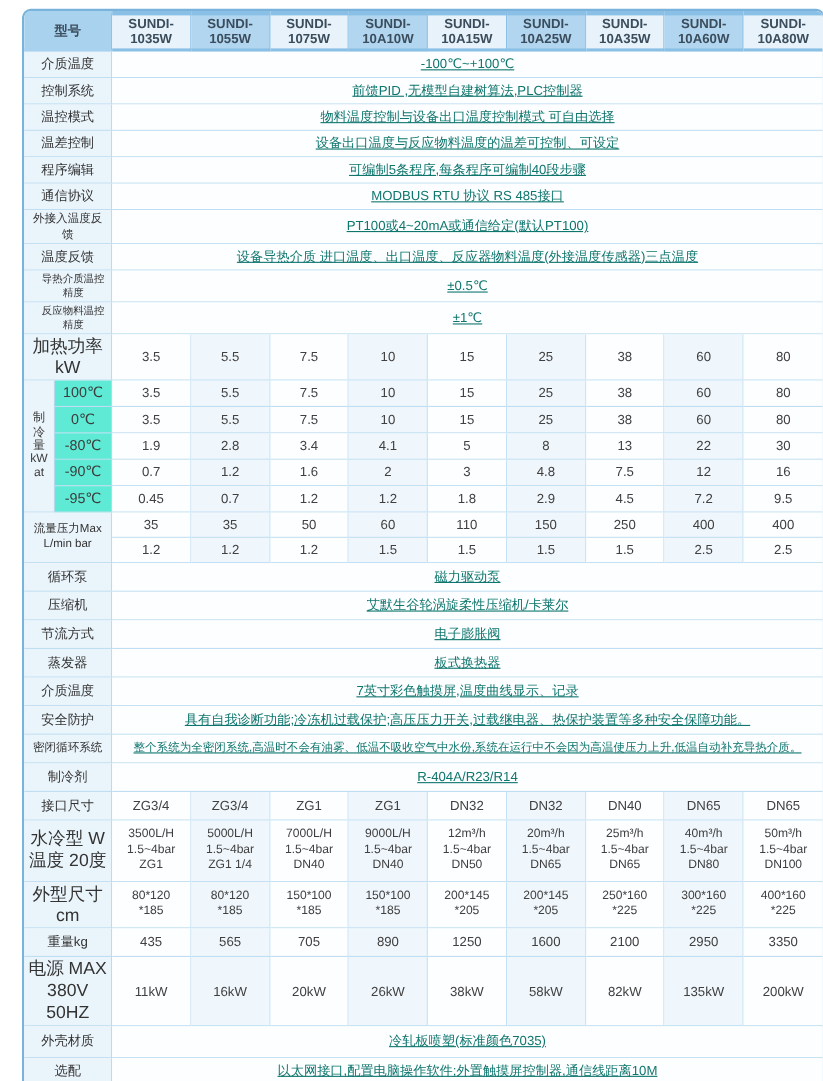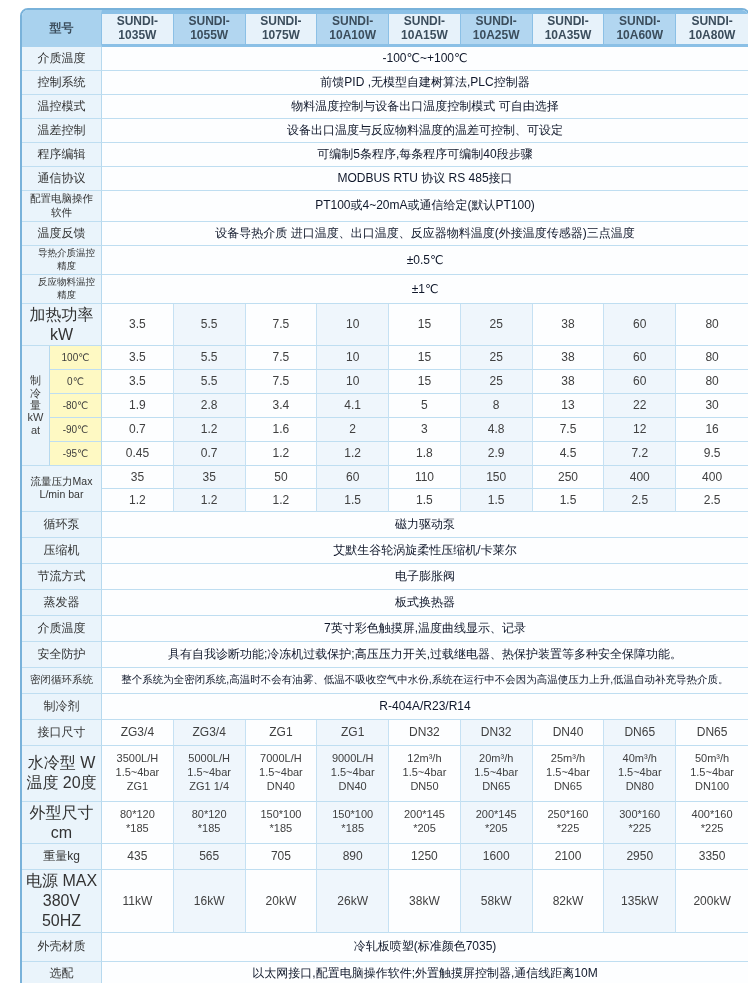--- a/index.html
+++ b/index.html
@@ -13,27 +13,27 @@
   th.model{background:#e7f2fa;border-top:4px solid #8bc0e6;border-bottom:3px solid #8bc0e6;border-right:1px solid #8bc0e6;white-space:pre-line;}
   th.model:nth-last-child(even){background:#b2d6f0;}
   th.model:last-child{border-right:none;}
   
   td{border-bottom:1px solid #bfdef1;font-size:12px;}
   td.lbl{background:#eaf4fb;border-right:1px solid #b7d9ee;color:#333;text-align:center;}
   td.lbl.sm1{font-size:10.5px;}
   td.lbl.sm2{font-size:9.5px;padding-left:13px;}
   td.lbl.sm3{font-size:16px;}
   td.pre{white-space:pre-line;line-height:1.25;}
-  td.val{background:#fdfeff;color:#0f172a;}
+  td.val{background:#fdfeff;color:#0f766e;text-decoration:underline;}
   td.val.small{font-size:10.5px;}
   td.num{background:#fdfeff;border-right:1px solid #c6e1f3;color:#404040;}
   td.num:nth-last-child(even){background:#eff6fc;}
   td.num:last-child{border-right:none;}
   td.side{background:#eaf4fb;border-right:1px solid #b7d9ee;font-size:11px;line-height:1.12;white-space:pre-line;padding:0;}
-  td.tlbl{background:#fef9c3;border-right:1px solid #b7d9ee;font-size:10px;}
+  td.tlbl{background:#5eead4;border-right:1px solid #b7d9ee;font-size:13px;}
   td.num.sm{font-size:11px;}
   tr:last-child td{border-bottom:none;}
   
   tr.rh-head{height:29px;}
   tr.rh-a{height:24px;}
   tr.rh-flow{height:23px;}
   tr.rh-b{height:26px;}
   tr.rh-water{height:56px;}
   tr.rh-dim{height:39px;}
   tr.rh-pow{height:40px;}
@@ -100,21 +100,21 @@
   </tr>
   <tr class="rh-a">
     <td class="lbl" colspan="2">程序编辑</td>
     <td class="val" colspan="9">可编制5条程序,每条程序可编制40段步骤</td>
   </tr>
   <tr class="rh-a">
     <td class="lbl" colspan="2">通信协议</td>
     <td class="val" colspan="9">MODBUS RTU 协议  RS 485接口</td>
   </tr>
   <tr class="rh-a">
-    <td class="lbl sm1" colspan="2">配置电脑操作软件</td>
+    <td class="lbl sm1" colspan="2">外接入温度反馈</td>
     <td class="val" colspan="9">PT100或4~20mA或通信给定(默认PT100)</td>
   </tr>
   <tr class="rh-a">
     <td class="lbl" colspan="2">温度反馈</td>
     <td class="val" colspan="9">设备导热介质 进口温度、出口温度、反应器物料温度(外接温度传感器)三点温度</td>
   </tr>
   <tr class="rh-a">
     <td class="lbl sm2" colspan="2">导热介质温控精度</td>
     <td class="val" colspan="9">±0.5℃</td>
   </tr>

